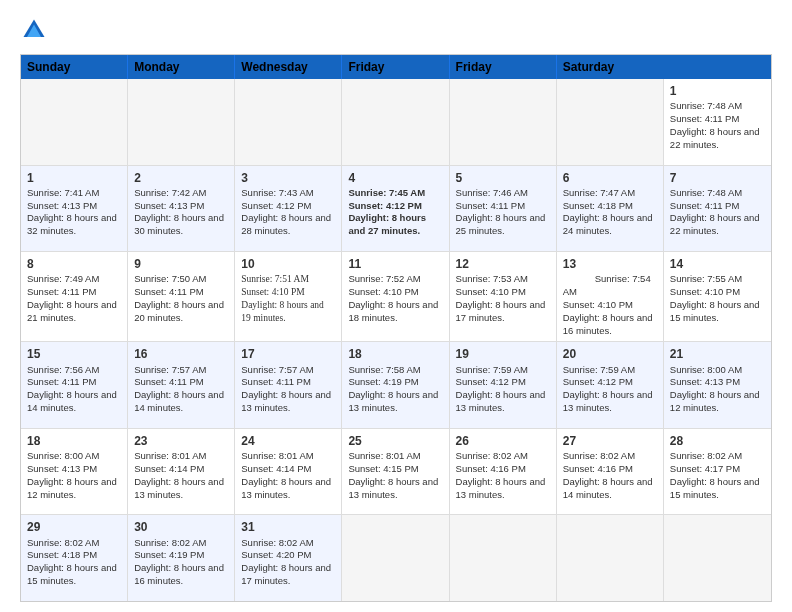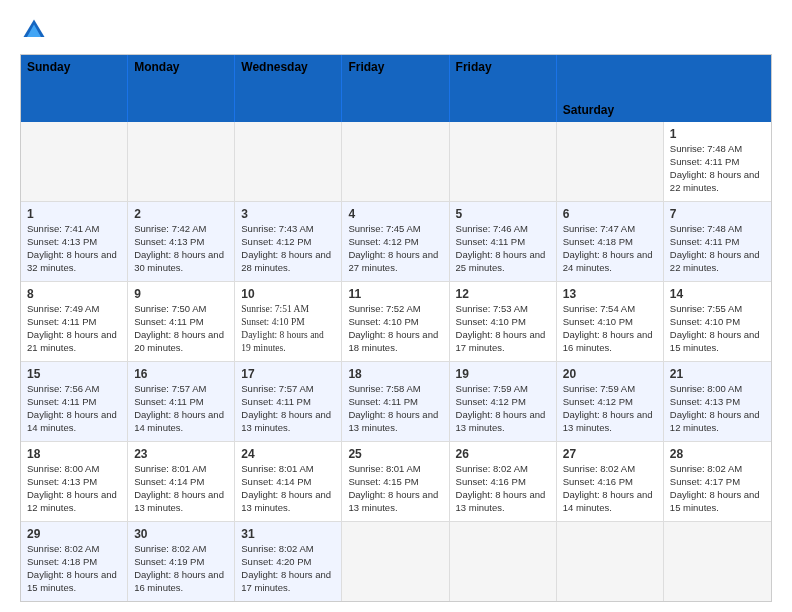--- a/index.html
+++ b/index.html
@@ -64,21 +64,21 @@
       background: #1565c0;
     }
     .cal-header-cell {
       color: #000000;
       font-size: 12px;
       font-weight: bold;
       padding: 5px 6px;
       text-align: left;
       border-right: 1px solid #1a73e8;
     }
-    .cal-header-cell:last-child { border-right: none; margin-top: 43px; }
+    .cal-header-cell:last-child { border-right: none; }
     .cal-body {
       display: flex;
       flex-direction: column;
       flex: 1;
     }
     .cal-row {
       display: grid;
       grid-template-columns: repeat(7, 1fr);
       flex: 1;
       border-top: 1px solid #ddd;
@@ -153,21 +153,21 @@
         <div class="cal-row">
           <div class="cal-cell"><span class="day-num">1</span><span style="white-space: pre-line;">Sunrise: 7:41 AM
 Sunset: 4:13 PM
 Daylight: 8 hours and 32 minutes.</span></div>
           <div class="cal-cell"><span class="day-num">2</span><span style="white-space: pre-line;">Sunrise: 7:42 AM
 Sunset: 4:13 PM
 Daylight: 8 hours and 30 minutes.</span></div>
           <div class="cal-cell"><span class="day-num">3</span><span style="white-space: pre-line;">Sunrise: 7:43 AM
 Sunset: 4:12 PM
 Daylight: 8 hours and 28 minutes.</span></div>
-          <div class="cal-cell"><span class="day-num">4</span><span style="white-space: pre-line;">Sunrise: 7:45 AM
+          <div class="cal-cell"><span class="day-num">4</span><span style="white-space: pre-line; font-weight: bold;">Sunrise: 7:45 AM
 Sunset: 4:12 PM
 Daylight: 8 hours and 27 minutes.</span></div>
           <div class="cal-cell"><span class="day-num">5</span><span style="white-space: pre-line;">Sunrise: 7:46 AM
 Sunset: 4:11 PM
 Daylight: 8 hours and 25 minutes.</span></div>
           <div class="cal-cell"><span class="day-num">6</span><span style="white-space: pre-line;">Sunrise: 7:47 AM
 Sunset: 4:18 PM
 Daylight: 8 hours and 24 minutes.</span></div>
           <div class="cal-cell"><span class="day-num">7</span><span style="white-space: pre-line;">Sunrise: 7:48 AM
 Sunset: 4:11 PM
@@ -182,39 +182,39 @@
 Daylight: 8 hours and 20 minutes.</span></div>
           <div class="cal-cell"><span class="day-num">10</span><span style="white-space: pre-line; font-family: Liberation Serif, serif;">Sunrise: 7:51 AM
 Sunset: 4:10 PM
 Daylight: 8 hours and 19 minutes.</span></div>
           <div class="cal-cell"><span class="day-num">11</span><span style="white-space: pre-line;">Sunrise: 7:52 AM
 Sunset: 4:10 PM
 Daylight: 8 hours and 18 minutes.</span></div>
           <div class="cal-cell"><span class="day-num">12</span><span style="white-space: pre-line;">Sunrise: 7:53 AM
 Sunset: 4:10 PM
 Daylight: 8 hours and 17 minutes.</span></div>
-          <div class="cal-cell"><span class="day-num">13</span><span style="white-space: pre-line;">Sunrise: 7:54 AM
+          <div class="cal-cell"><span class="day-num">13</span><span style="white-space: pre-line; margin-left: 32px;">Sunrise: 7:54 AM
 Sunset: 4:10 PM
 Daylight: 8 hours and 16 minutes.</span></div>
           <div class="cal-cell"><span class="day-num">14</span><span style="white-space: pre-line;">Sunrise: 7:55 AM
 Sunset: 4:10 PM
 Daylight: 8 hours and 15 minutes.</span></div>
         </div>
         <div class="cal-row">
           <div class="cal-cell"><span class="day-num">15</span><span style="white-space: pre-line;">Sunrise: 7:56 AM
 Sunset: 4:11 PM
 Daylight: 8 hours and 14 minutes.</span></div>
           <div class="cal-cell"><span class="day-num">16</span><span style="white-space: pre-line;">Sunrise: 7:57 AM
 Sunset: 4:11 PM
 Daylight: 8 hours and 14 minutes.</span></div>
           <div class="cal-cell"><span class="day-num">17</span><span style="white-space: pre-line;">Sunrise: 7:57 AM
 Sunset: 4:11 PM
 Daylight: 8 hours and 13 minutes.</span></div>
           <div class="cal-cell"><span class="day-num">18</span><span style="white-space: pre-line;">Sunrise: 7:58 AM
-Sunset: 4:11 PM
+Sunset: 4:19 PM
 Daylight: 8 hours and 13 minutes.</span></div>
           <div class="cal-cell"><span class="day-num">19</span><span style="white-space: pre-line;">Sunrise: 7:59 AM
 Sunset: 4:12 PM
 Daylight: 8 hours and 13 minutes.</span></div>
           <div class="cal-cell"><span class="day-num">20</span><span style="white-space: pre-line;">Sunrise: 7:59 AM
 Sunset: 4:12 PM
 Daylight: 8 hours and 13 minutes.</span></div>
           <div class="cal-cell"><span class="day-num">21</span><span style="white-space: pre-line;">Sunrise: 8:00 AM
 Sunset: 4:13 PM
 Daylight: 8 hours and 12 minutes.</span></div>

